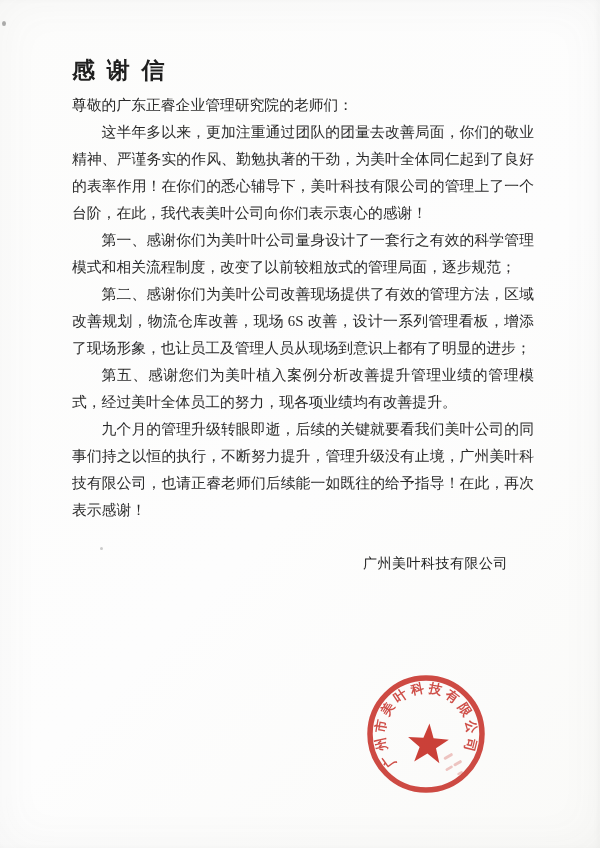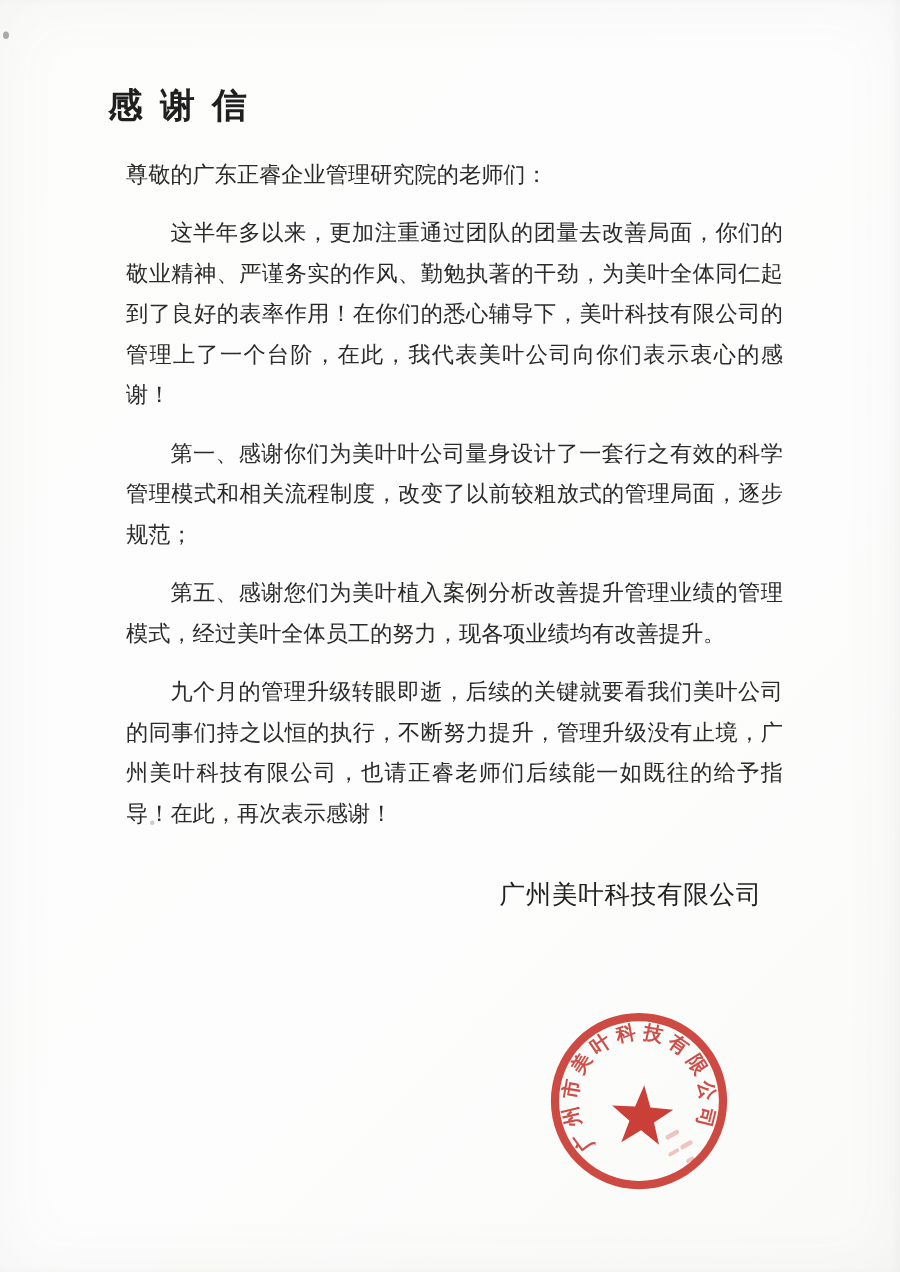--- a/index.html
+++ b/index.html
@@ -26,27 +26,27 @@
   .content {
     position: absolute;
     top: 92px;
     left: 72px;
     width: 462px;
     font-size: 14.8px;
     line-height: 27px;
     text-align: justify;
     text-justify: inter-character;
   }
-  .content p { margin: 12px; padding: 0; }
+  .content p { margin: 0; padding: 0; }
   .para { text-indent: 2em; }
   .signature-row {
     margin-top: 26px;
     text-align: right;
     padding-right: 26px;
-    font-size: 17px;
+    font-size: 14px;
     color: #222222;
     letter-spacing: 0.5px;
   }
   .stamp {
     position: absolute;
     left: 361px;
     top: 669px;
     width: 130px;
     height: 130px;
     mix-blend-mode: multiply;
@@ -67,20 +67,21 @@
 
 <div class="page">
 
   <div class="title">感 谢 信</div>
 
   <div class="content">
     <p class="salutation">尊敬的广东正睿企业管理研究院的老师们：</p>
     <div>
         <p class="para">这半年多以来，更加注重通过团队的团量去改善局面，你们的敬业精神、严谨务实的作风、勤勉执著的干劲，为美叶全体同仁起到了良好的表率作用！在你们的悉心辅导下，美叶科技有限公司的管理上了一个台阶，在此，我代表美叶公司向你们表示衷心的感谢！</p>
         <p class="para">第一、感谢你们为美叶叶公司量身设计了一套行之有效的科学管理模式和相关流程制度，改变了以前较粗放式的管理局面，逐步规范；</p>
+        <p class="para">第二、感谢你们为美叶公司改善现场提供了有效的管理方法，区域改善规划，物流仓库改善，现场 6S 改善，设计一系列管理看板，增添了现场形象，也让员工及管理人员从现场到意识上都有了明显的进步；</p>
         <p class="para">第五、感谢您们为美叶植入案例分析改善提升管理业绩的管理模式，经过美叶全体员工的努力，现各项业绩均有改善提升。</p>
         <p class="para">九个月的管理升级转眼即逝，后续的关键就要看我们美叶公司的同事们持之以恒的执行，不断努力提升，管理升级没有止境，广州美叶科技有限公司，也请正睿老师们后续能一如既往的给予指导！在此，再次表示感谢！</p>
       </div>
     <div class="signature-row">
       <span>广州美叶科技有限公司</span>
     </div>
   </div>
 
   <svg class="stamp" viewBox="0 0 130 130" xmlns="http://www.w3.org/2000/svg">
     <circle cx="65" cy="65" r="56" fill="none" stroke="#c8271f" stroke-width="5.5" opacity="0.9"></circle>

